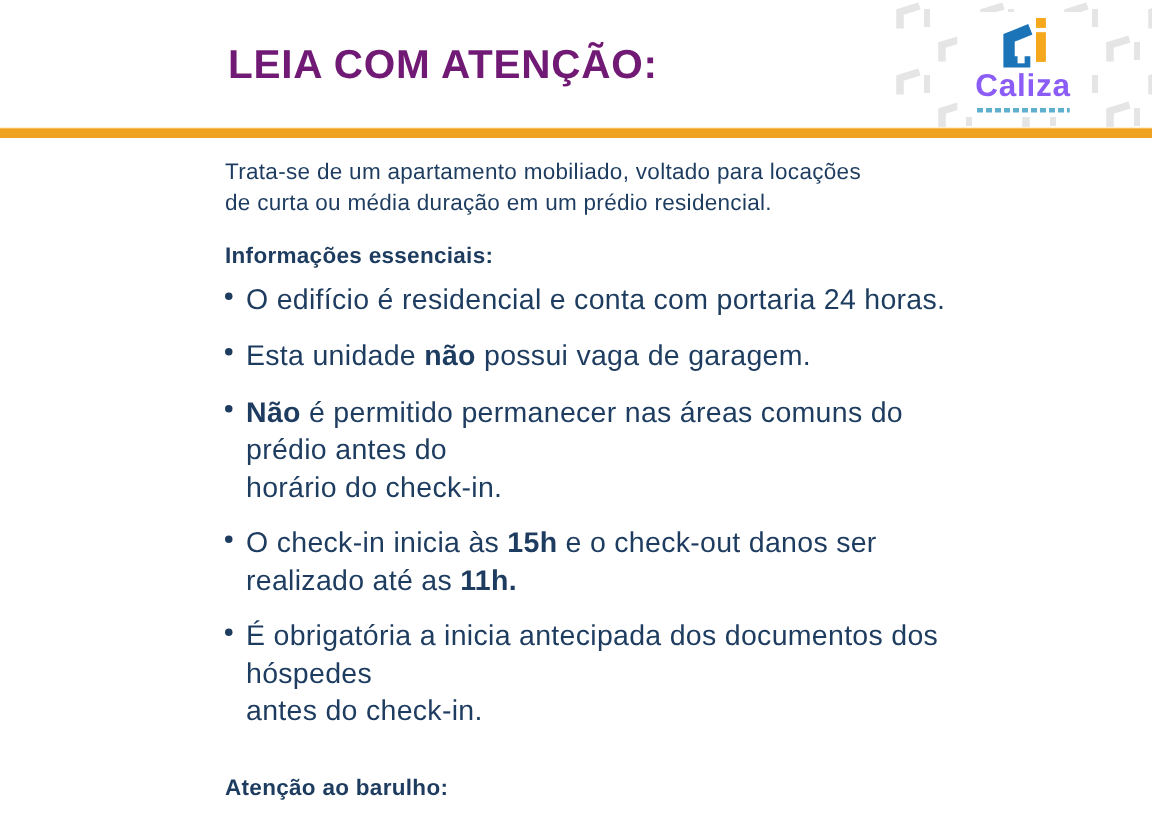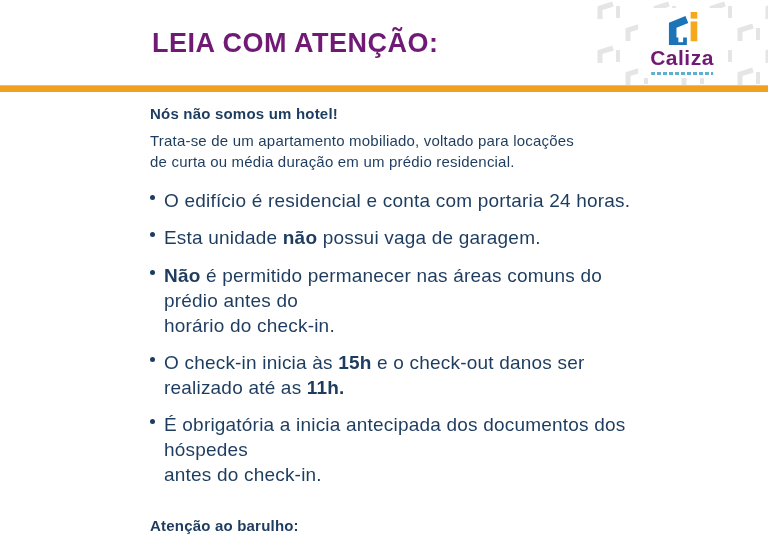--- a/index.html
+++ b/index.html
@@ -41,21 +41,21 @@
     background: #ffffff;
     padding: 4px 12px 3px 12px;
     text-align: center;
     line-height: 1;
   }
   .logo-icon { display: block; margin: 0 auto 1px auto; }
   .logo-wordmark {
     font-size: 21px;
     font-weight: bold;
     letter-spacing: 0.5px;
-    color: #701a75;
+    color: #8b5cf6;
   }
   .logo-tagline {
     width: 62px; height: 3px;
     margin: 4px auto 0 auto;
     background: repeating-linear-gradient(90deg, #5fb0cf 0 4px, rgba(0,0,0,0) 4px 6px);
   }
 
   
   .divider {
     height: 7px;
@@ -136,24 +136,24 @@
         </svg>
         <div class="logo-wordmark">Caliza</div>
         <div class="logo-tagline"></div>
       </div>
     </div>
   </header>
 
   <div class="divider"></div>
 
   <main>
-    <h3 class="sec-heading">Nós não somos um hotel!</h3>
     <p class="intro-text">Trata-se de um apartamento mobiliado, voltado para locações
 de curta ou média duração em um prédio residencial.</p>
 
+    <h3 class="sec-heading">Informações essenciais:</h3>
     <ul class="rules">
         <li><span>O edifício é residencial e conta com portaria 24 horas.</span></li>
         <li><span>Esta unidade </span><span class="b">não</span><span> possui vaga de garagem.</span></li>
         <li><span class="b">Não</span><span> é permitido permanecer nas áreas comuns do prédio antes do
 horário do check-in.</span></li>
         <li><span>O check-in inicia às </span><span class="b">15h</span><span> e o check-out danos ser realizado até as </span><span class="b">11h.</span></li>
         <li><span>É obrigatória a inicia antecipada dos documentos dos hóspedes
 antes do check-in.</span></li>
       </ul>
 

